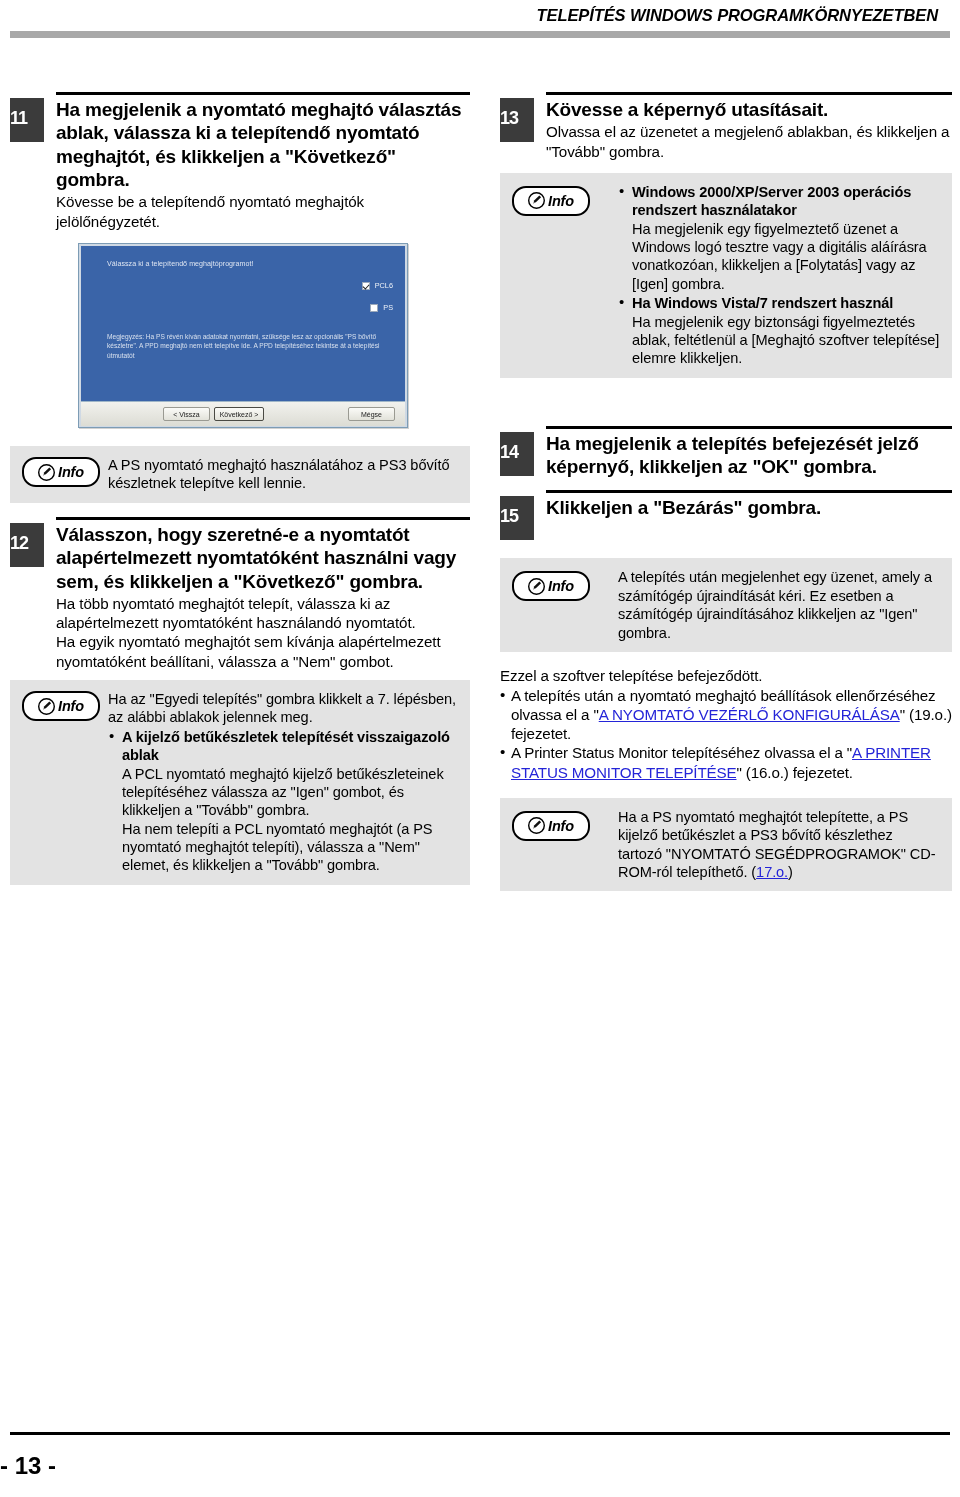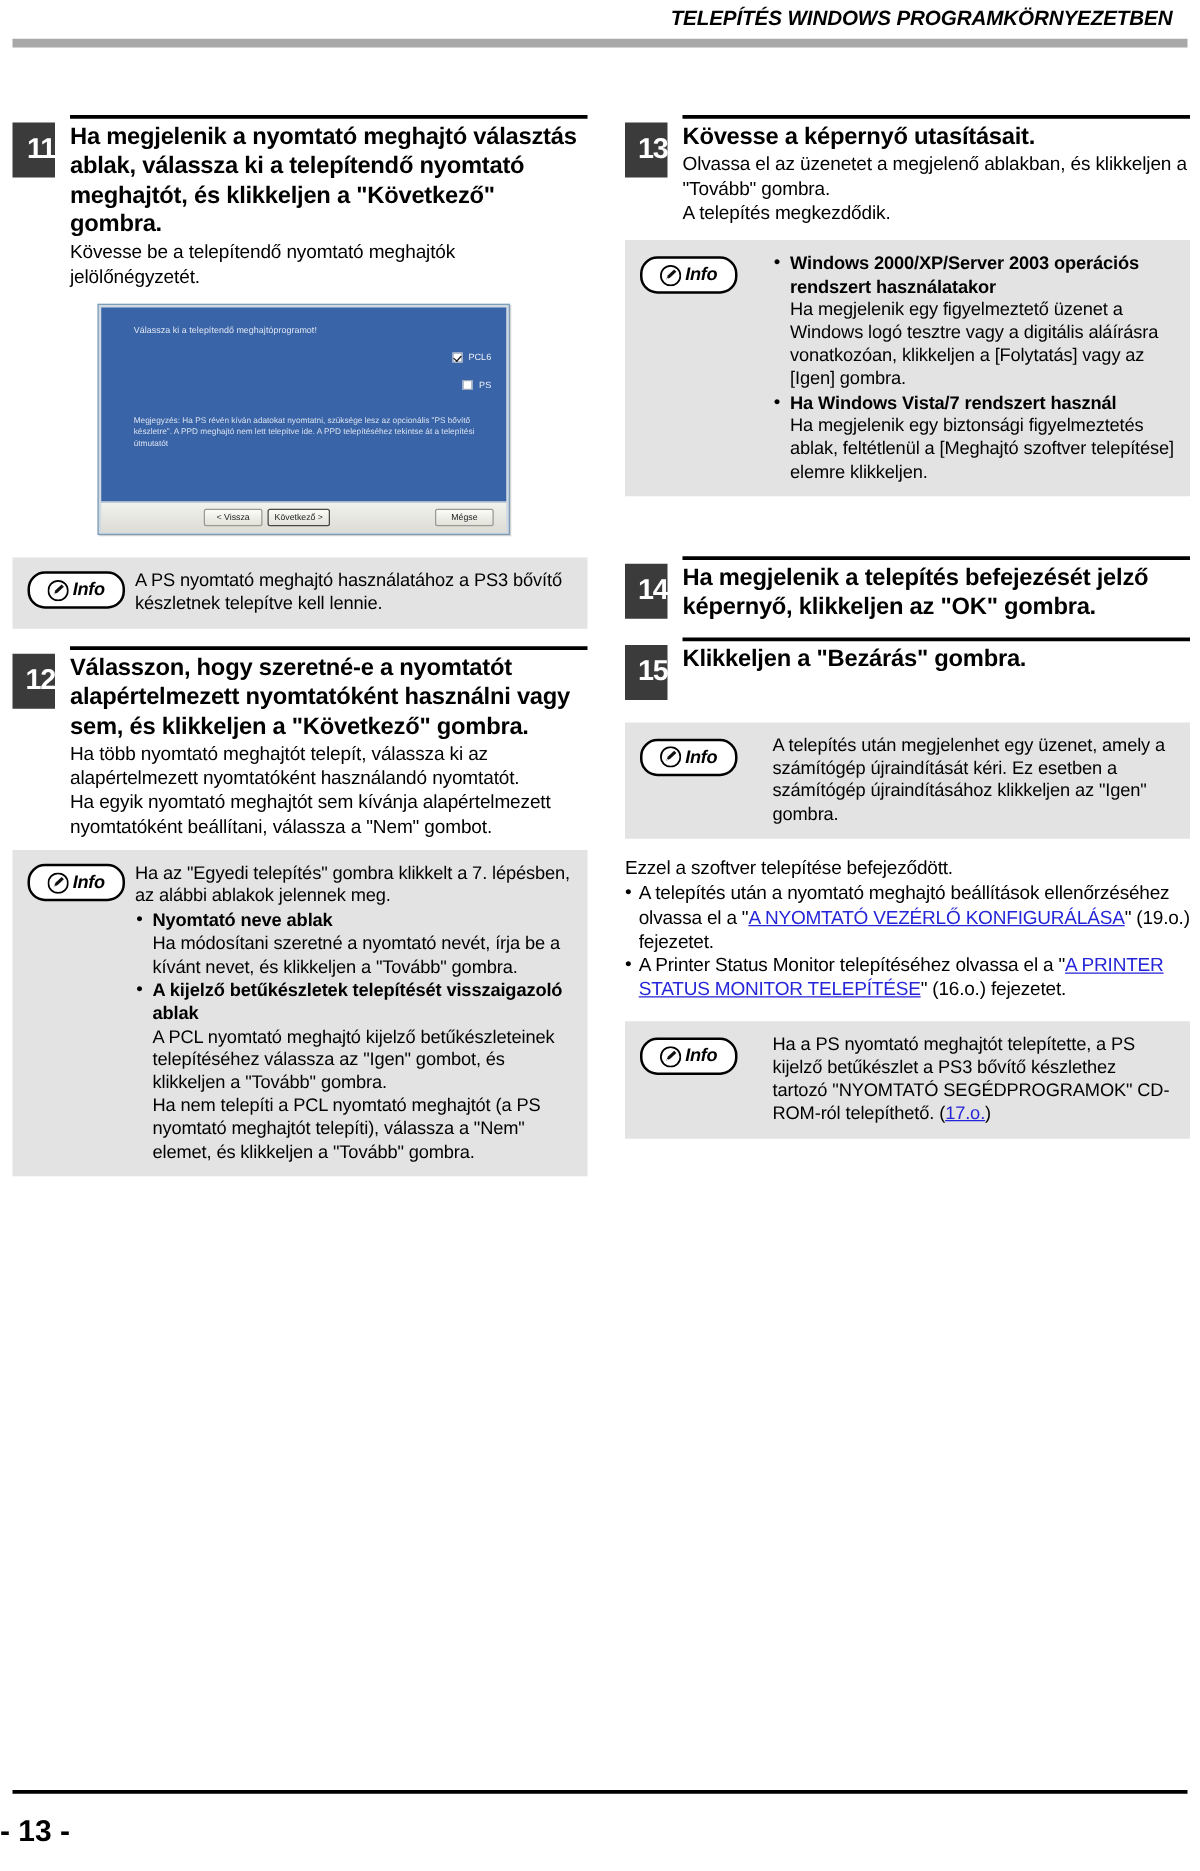--- a/index.html
+++ b/index.html
@@ -73,24 +73,24 @@
     padding-left: 46px;
   }
   .step-num {
     position: absolute;
     left: 0;
     top: 0;
     width: 34px;
     height: 44px;
     background: #3b3b3b;
     color: #ffffff;
-    font-size: 23px;
+    font-size: 18px;
     font-weight: bold;
     line-height: 40px;
-    text-align: right;
+    text-align: left;
     letter-spacing: -1px;
   }
   .step-title {
     font-size: 19px;
     font-weight: bold;
     line-height: 1.23;
     margin: 0 0 1px 0;
     letter-spacing: -0.2px;
   }
   .step-text {
@@ -356,42 +356,37 @@
       <svg width="17" height="17" viewBox="0 0 24 24">
         <ellipse cx="12" cy="12" rx="11" ry="11" fill="none" stroke="#000" stroke-width="2"></ellipse>
         <path d="M7 16.5 L9 11.5 L16 5 L18.5 7.5 L11.5 14 Z" fill="#111"></path>
         <path d="M7 16.5 L9.4 15.3 L8.2 14.1 Z" fill="#fff"></path>
       </svg>
       <span class="info-word">Info</span>
     </div>
     <div class="info-content">
       <p>Ha az "Egyedi telepítés" gombra klikkelt a 7. lépésben, az alábbi ablakok jelennek meg.</p>
       <div class="bullet-item">
-        <div class="bullet-head">Nyomtató neve ablak</div>
-        <div>Ha módosítani szeretné a nyomtató nevét, írja be a kívánt nevet, és klikkeljen a "Tovább" gombra.</div>
-      </div>
-      <div class="bullet-item">
         <div class="bullet-head">A kijelző betűkészletek telepítését visszaigazoló ablak</div>
         <div>A PCL nyomtató meghajtó kijelző betűkészleteinek telepítéséhez válassza az "Igen" gombot, és klikkeljen a "Tovább" gombra.</div>
         <div>Ha nem telepíti a PCL nyomtató meghajtót (a PS nyomtató meghajtót telepíti), válassza a "Nem" elemet, és klikkeljen a "Tovább" gombra.</div>
       </div>
     </div>
   </div>
 
 </div>
 
 <div class="col-right">
 
   <div class="step">
     <div class="step-rule"></div>
     <div class="step-body">
       <div class="step-num">13</div>
       <p class="step-title">Kövesse a képernyő utasításait.</p>
       <p class="step-text">Olvassa el az üzenetet a megjelenő ablakban, és klikkeljen a "Tovább" gombra.</p>
-      <p class="step-text">A telepítés megkezdődik.</p>
     </div>
   </div>
 
   <div class="info-box" style="margin-top:12px;">
     <div class="info-badge" style="margin-top:4px;">
       <svg width="17" height="17" viewBox="0 0 24 24">
         <ellipse cx="12" cy="12" rx="11" ry="11" fill="none" stroke="#000" stroke-width="2"></ellipse>
         <path d="M7 16.5 L9 11.5 L16 5 L18.5 7.5 L11.5 14 Z" fill="#111"></path>
         <path d="M7 16.5 L9.4 15.3 L8.2 14.1 Z" fill="#fff"></path>
       </svg>

